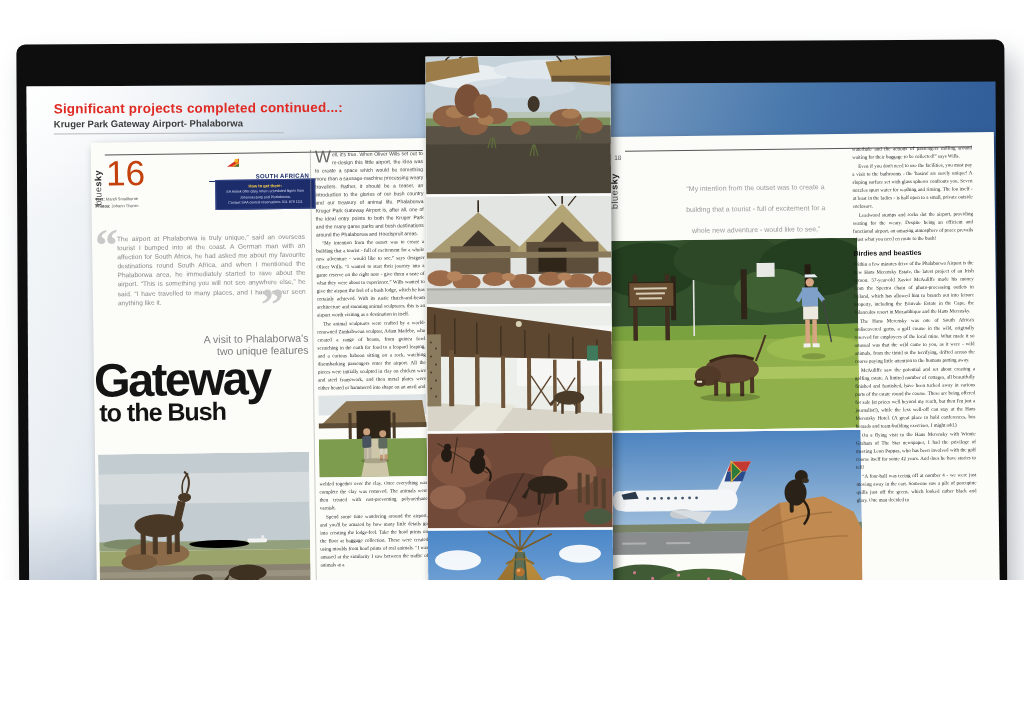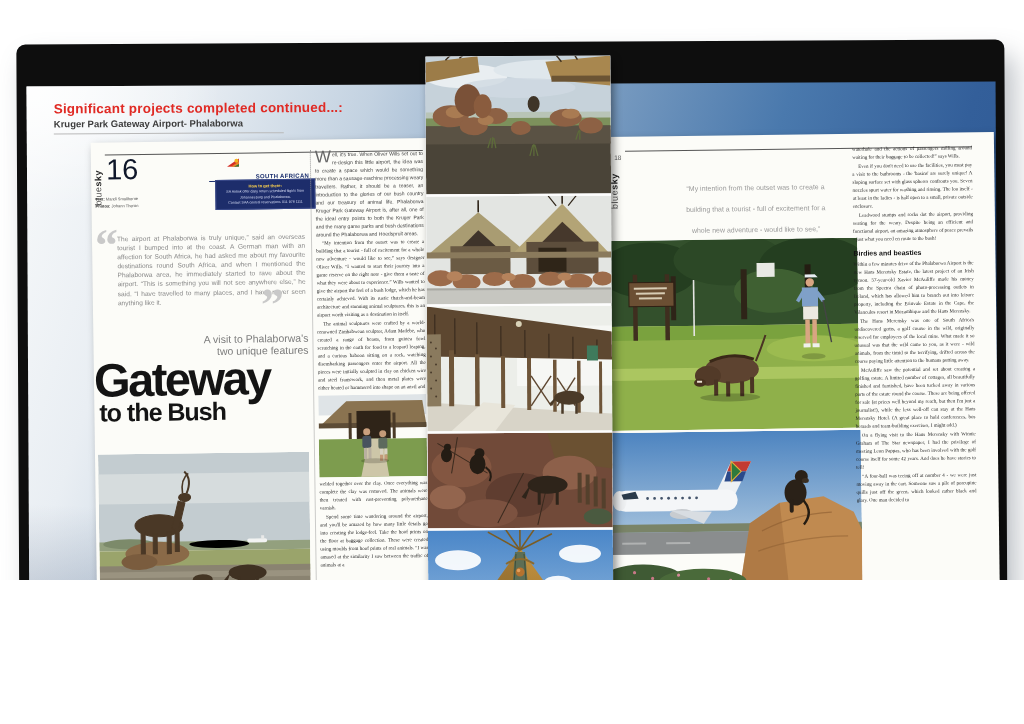--- a/index.html
+++ b/index.html
@@ -27,21 +27,21 @@
 
   
   .page{position:absolute;background:#fcfcf8;box-shadow:3px 4px 8px rgba(0,0,0,.35);z-index:3;}
   #leftpage{left:94px;top:139px;width:338px;height:507px;transform:rotate(-0.5deg);}
   #rightpage{left:608px;top:136px;width:389px;height:505px;transform:rotate(-0.45deg);}
   .toprule{position:absolute;height:1px;background:#555;}
 
   .masthead{position:absolute;writing-mode:vertical-rl;transform:rotate(180deg);
             font-size:9px;letter-spacing:.5px;color:#555;}
   .masthead .mhb{font-weight:bold;color:#1c1c1c;}
-  .pagenum-big{position:absolute;font-size:29px;font-weight:300;color:#0f172a;line-height:1;}
+  .pagenum-big{position:absolute;font-size:35px;font-weight:300;color:#c2410c;line-height:1;}
   .pagenum-sm{position:absolute;font-size:6.5px;color:#555;}
 
   .credits{position:absolute;font-size:4px;color:#4a4a4a;line-height:1.7;}
   .credits b{color:#2c2c2c;}
 
   .airlink{position:absolute;text-align:right;}
   .airlink .t1{font-size:6px;font-weight:bold;color:#1b2f6e;letter-spacing:.3px;}
   .airlink .t2{font-size:5.2px;font-weight:bold;color:#1b2f6e;letter-spacing:2.2px;border-top:1px solid #1b2f6e;margin-top:.5px;}
   .navybox{position:absolute;background:#1d2d6b;border:1px solid #3a4a8a;color:#d7ddf5;
            font-size:3.6px;line-height:1.5;text-align:center;padding:3px 2px;}

